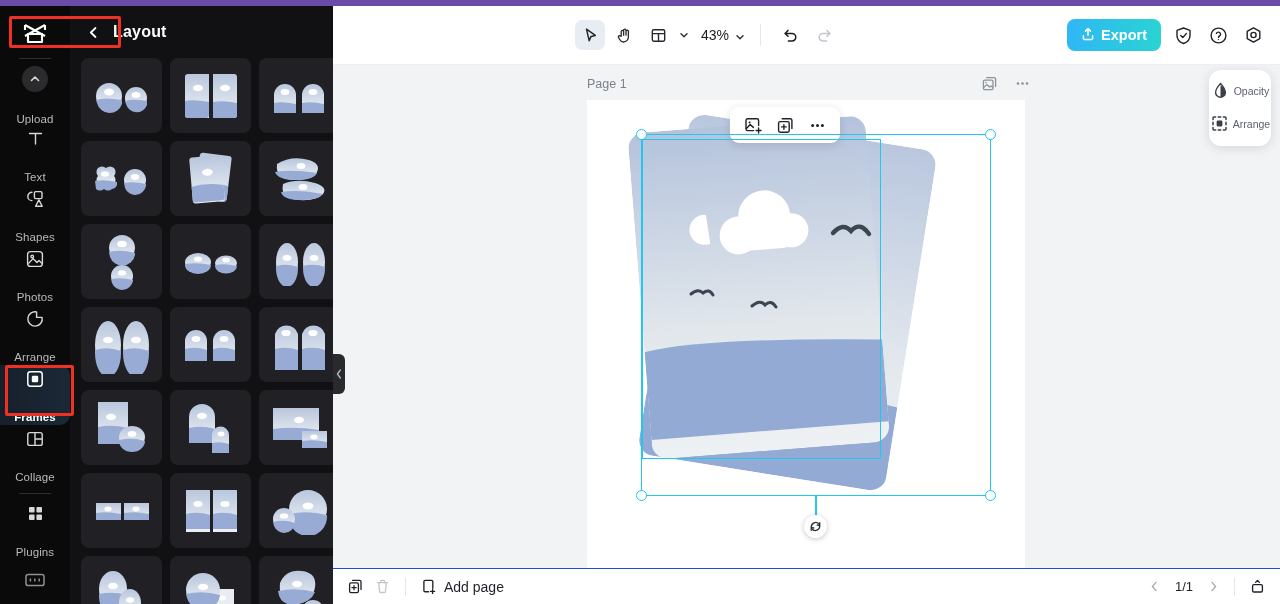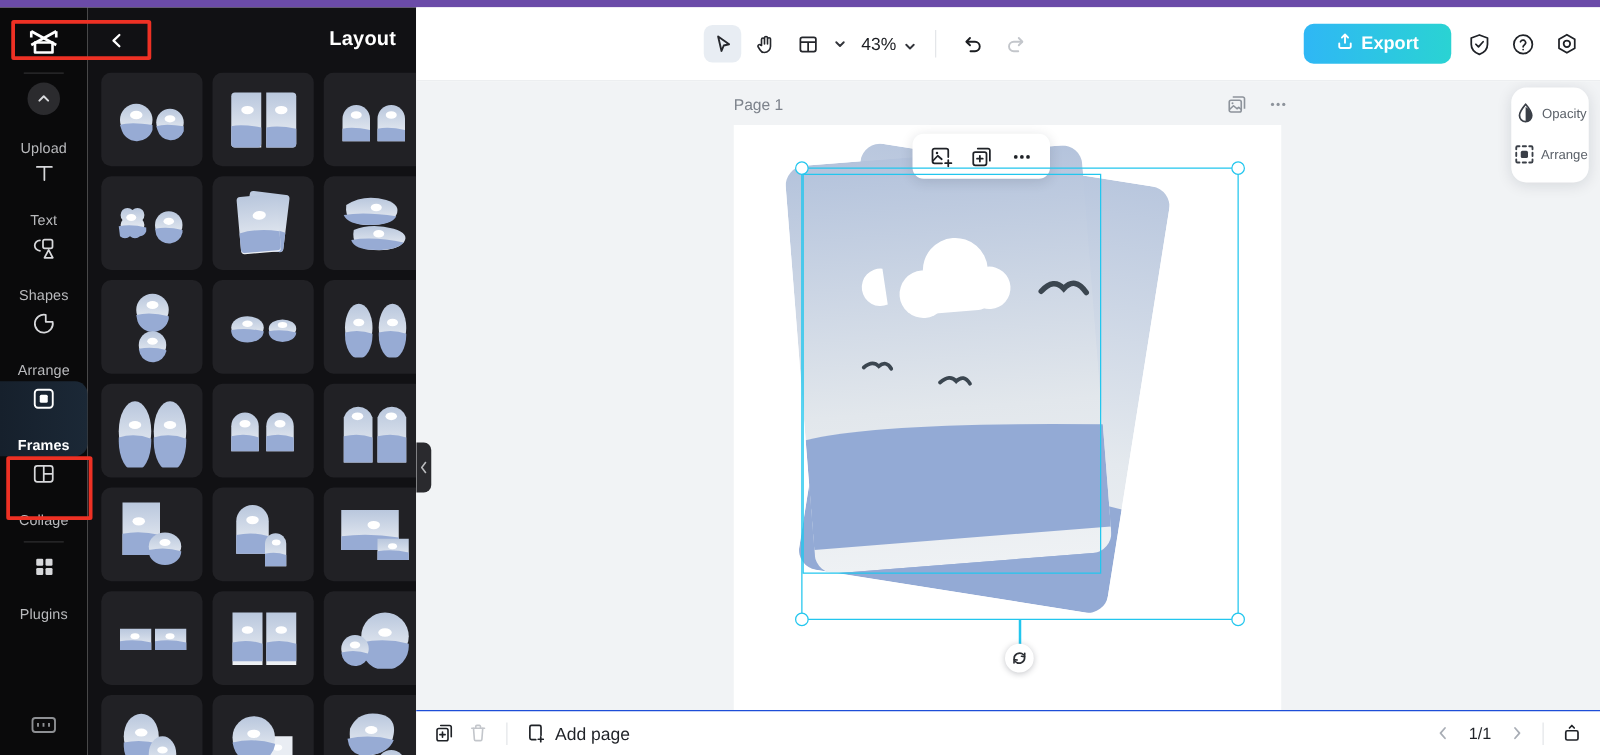--- a/index.html
+++ b/index.html
@@ -48,21 +48,20 @@
   .rail-bottom { width: 70px; height: 44px; display:flex; align-items:center; justify-content:center; }
 
   
   .panel {
     position: absolute; left: 70px; top: 6px; width: 263px; height: 598px;
     background: #111114; overflow: hidden;
   }
   .panel-head {
     height: 52px; display: flex; align-items: center; gap: 12px; padding: 0 16px;
     position: relative;
-    justify-content: space-between;
   }
   .panel-back { color: #fff; display: flex; align-items: center; cursor: pointer; }
   .panel-title { color: #fff; font-size: 16px; font-weight: bold; letter-spacing: .2px; }
   .panel-highlight {
     position: absolute; left: 9px; top: 16px; width: 112px; height: 32px;
     border: 3px solid #ee3124; border-radius: 2px; pointer-events: none; z-index: 9;
   }
   .grid {
     display: grid; grid-template-columns: repeat(3, 81px); gap: 8px;
     padding: 0 11px 10px 11px; height: 546px; overflow: hidden;
@@ -94,21 +93,21 @@
     justify-content: center; cursor: pointer; color: #25272c;
   }
   .tbtn.sel { background: #e8edf3; }
   .zoomgrp { display: flex; align-items: flex-end; gap: 2px; margin-left: 4px; }
   .zoomval { font-size: 14px; color: #1b1d21; padding: 0 3px; }
   .divider-v { width: 1px; height: 22px; background: #e4e6e9; margin: 0 10px; }
   .undo { color: #1b1d21; }
   .redo { color: #c3c6cb; }
   .topbar-right { display: flex; align-items: center; gap: 9px; margin-left: auto; }
   .export-btn {
-    display: flex; align-items: center; gap: 6px; height: 32px; padding: 0 26px;
+    display: flex; align-items: center; gap: 6px; height: 32px; padding: 0 14px;
     border-radius: 8px; background: linear-gradient(90deg,#2fb7f5 0%, #2ad3d3 100%);
     color: #fff; font-size: 14.5px; font-weight: bold; cursor: pointer;
   }
   .ibtn { width: 26px; height: 26px; display:flex; align-items:center; justify-content:center; color:#1b1d21; cursor:pointer; }
 
   
   .canvas-wrap {
     flex: 1; background: #f1f3f5; position: relative; overflow: hidden;
   }
   .page-label {
@@ -216,20 +215,30 @@
         <span class="ico">
           <svg width="20" height="20" viewBox="0 0 20 20" fill="none" stroke="#d7d8db" stroke-width="1.4" stroke-linejoin="round" stroke-linecap="round">
             <path d="M7 3.2 A4.2 4.2 0 1 0 7 11.6"></path>
             <rect x="9.4" y="2.6" width="7.6" height="7" rx="1.4"></rect>
             <path d="M10.6 17.2 L13.9 10.9 L17.2 17.2 Z"></path>
           </svg>
         </span>
         <span class="lbl">Shapes</span>
       </div>
 
+      <div class="rail-item">
+        <span class="ico">
+          <svg width="20" height="20" viewBox="0 0 20 20" fill="none" stroke="#d7d8db" stroke-width="1.4" stroke-linejoin="round">
+            <rect x="2.6" y="2.6" width="14.8" height="14.8" rx="3"></rect>
+            <circle cx="7.2" cy="7.4" r="1.3"></circle>
+            <path d="M3.4 14.6 L8 9.6 L12 13.4 L14 11.6 L17 14.4"></path>
+          </svg>
+        </span>
+        <span class="lbl">Photos</span>
+      </div>
 
       <div class="rail-item">
         <span class="ico">
           <svg width="20" height="20" viewBox="0 0 20 20" fill="none" stroke="#d7d8db" stroke-width="1.4" stroke-linejoin="round">
             <path d="M11.6 2.9 A7.2 7.2 0 1 0 17.1 8.4 L11.6 8.4 Z"></path>
           </svg>
         </span>
         <span class="lbl">Arrange</span>
       </div>
 

